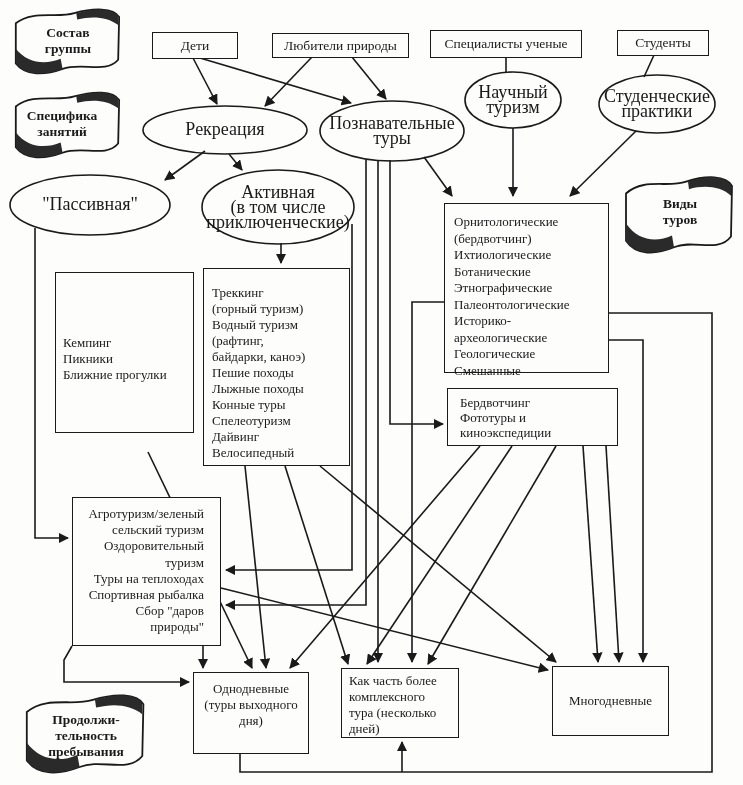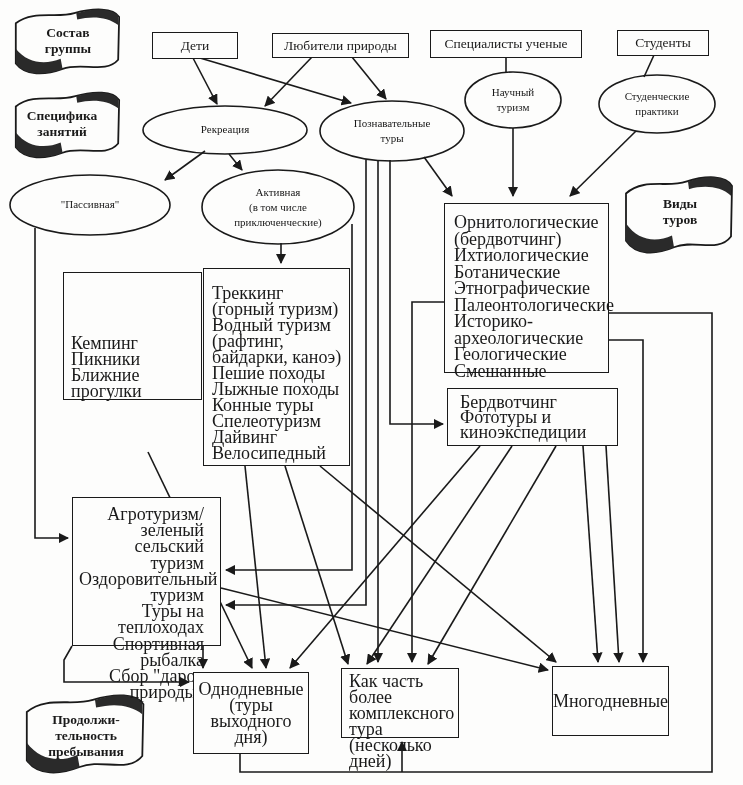--- a/index.html
+++ b/index.html
@@ -1,30 +1,30 @@
 <!DOCTYPE html>
 <html><head>
 <meta charset="utf-8">
 <style>
   html,body{margin:0;padding:0;background:#ffffff;}
   .stage{position:relative;width:743px;height:785px;background:#fdfdfc;overflow:hidden;
          font-family:"Liberation Serif","DejaVu Serif",serif;color:#1a1a1a;}
   .layer{position:absolute;left:0;top:0;}
   .box{position:absolute;border:1.6px solid #1a1a1a;background:#fdfdfc;box-sizing:border-box;
-       font-size:18px;line-height:16px;white-space:pre-line;z-index:2;}
+       font-size:13px;line-height:16px;white-space:pre-line;z-index:2;}
   .topbox{display:flex;align-items:center;justify-content:center;font-size:13.5px;}
-  .label{position:absolute;white-space:pre-line;text-align:center;z-index:3;font-size:11px;line-height:15px;}
+  .label{position:absolute;white-space:pre-line;text-align:center;z-index:3;font-size:18px;line-height:15px;}
   .banner-label{font-weight:bold;font-size:13.5px;line-height:16px;}
   
   #b-children{left:152px;top:32px;width:86px;height:27px;}
   #b-nature{left:272px;top:33px;width:137px;height:25px;}
   #b-specialists{left:430px;top:30px;width:152px;height:28px;}
   #b-students{left:617px;top:30px;width:92px;height:26px;}
   
-  #b-camping{left:63px;top:272px;width:139px;height:128px;padding:62px 0 0 7px;}
+  #b-camping{left:55px;top:272px;width:139px;height:161px;padding:62px 0 0 7px;}
   #b-trekking{left:203px;top:268px;width:147px;height:198px;padding:16px 0 0 8px;line-height:16px;}
   #b-ornitho{left:444px;top:203px;width:165px;height:170px;padding:10px 0 0 9px;line-height:16.5px;}
   #b-birdwatch{left:447px;top:388px;width:171px;height:58px;padding:6px 0 0 12px;line-height:15px;}
   #b-agro{left:72px;top:497px;width:149px;height:149px;padding:8px 16px 0 6px;line-height:16.2px;text-align:right;}
   #b-oneday{left:193px;top:672px;width:116px;height:82px;text-align:center;padding-top:8px;line-height:16px;}
   #b-complex{left:341px;top:668px;width:118px;height:70px;padding:4px 0 12px 7px;line-height:16px;}
   #b-multiday{left:552px;top:666px;width:117px;height:70px;display:flex;align-items:center;justify-content:center;white-space:normal;}
   
   #l-recreation{left:145px;top:122px;width:160px;}
   #l-educational{left:322px;top:116px;width:140px;}

